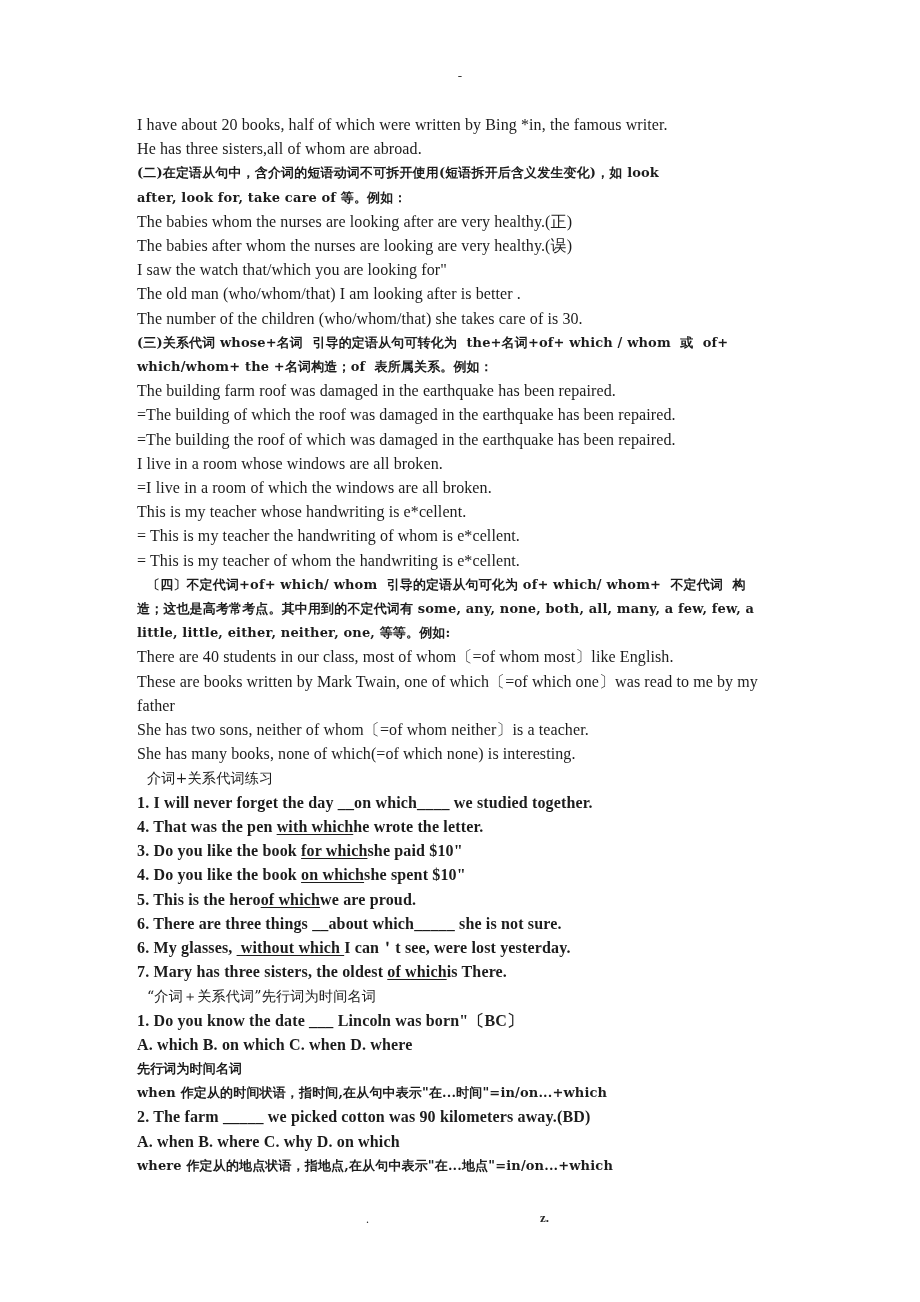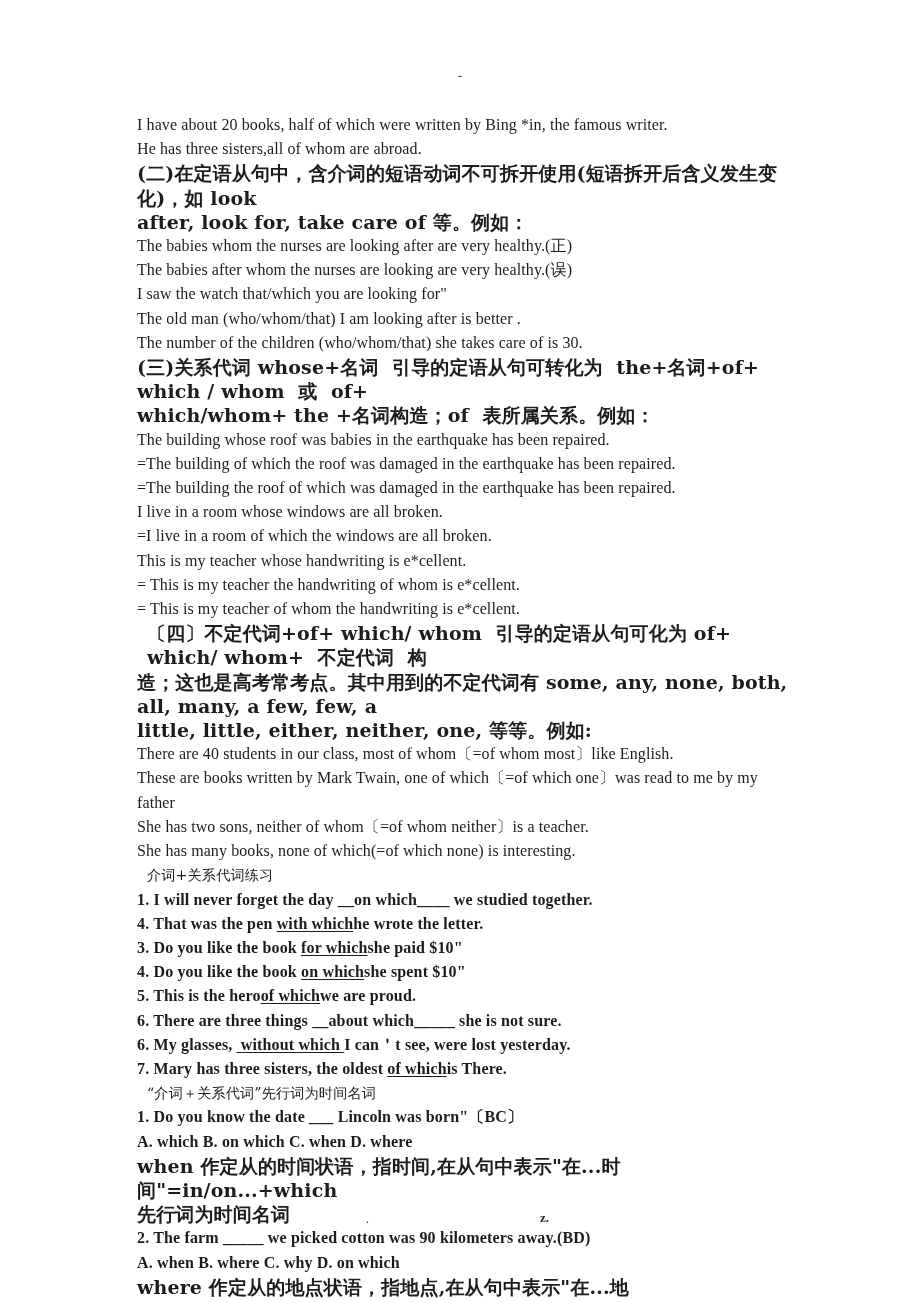--- a/index.html
+++ b/index.html
@@ -45,21 +45,21 @@
   .ln.b {
     font-weight: bold;
     letter-spacing: 0.15px;
   }
   .ln.cn {
     font-family: "DejaVu Serif", "Liberation Serif", serif;
     font-size: 14.2px;
   }
   .ln.cnb {
     font-family: "DejaVu Serif", "Liberation Serif", serif;
-    font-size: 19px;
+    font-size: 13px;
     font-weight: bold;
   }
   .ln.indent {
     padding-left: 10px;
   }
   .u {
     text-decoration: underline;
     text-underline-offset: 1.5px;
   }
   .footer {
@@ -98,21 +98,21 @@
       <div class="ln">He has three sisters,all of whom are abroad.</div>
       <div class="ln cnb b">(二)在定语从句中，含介词的短语动词不可拆开使用(短语拆开后含义发生变化)，如 look</div>
       <div class="ln cnb b">after, look for, take care of 等。例如：</div>
       <div class="ln">The babies whom the nurses are looking after are very healthy.(正)</div>
       <div class="ln">The babies after whom the nurses are looking are very healthy.(误)</div>
       <div class="ln">I saw the watch that/which you are looking for"</div>
       <div class="ln">The old man (who/whom/that) I am looking after is better .</div>
       <div class="ln">The number of the children (who/whom/that) she takes care of is 30.</div>
       <div class="ln cnb b">(三)关系代词 whose+名词  引导的定语从句可转化为  the+名词+of+ which / whom  或  of+</div>
       <div class="ln cnb b">which/whom+ the +名词构造；of  表所属关系。例如：</div>
-      <div class="ln">The building whose roof was babies in the earthquake has been repaired.</div>
+      <div class="ln">The building farm roof was damaged in the earthquake has been repaired.</div>
       <div class="ln">=The building of which the roof was damaged in the earthquake has been repaired.</div>
       <div class="ln">=The building the roof of which was damaged in the earthquake has been repaired.</div>
       <div class="ln">I live in a room whose windows are all broken.</div>
       <div class="ln">=I live in a room of which the windows are all broken.</div>
       <div class="ln">This is my teacher whose handwriting is e*cellent.</div>
       <div class="ln">= This is my teacher the handwriting of whom is e*cellent.</div>
       <div class="ln">= This is my teacher of whom the handwriting is e*cellent.</div>
       <div class="ln cnb b indent">〔四〕不定代词+of+ which/ whom  引导的定语从句可化为 of+ which/ whom+  不定代词  构</div>
       <div class="ln cnb b">造；这也是高考常考点。其中用到的不定代词有 some, any, none, both, all, many, a few, few, a</div>
       <div class="ln cnb b">little, little, either, neither, one, 等等。例如:</div>
@@ -125,22 +125,22 @@
       <div class="ln b"><span>4. That was the pen </span><span class="u">with which</span><span>he wrote the letter.</span></div>
       <div class="ln b"><span>3. Do you like the book </span><span class="u">for which</span><span>she paid $10"</span></div>
       <div class="ln b"><span>4. Do you like the book </span><span class="u">on which</span><span>she spent $10"</span></div>
       <div class="ln b"><span>5. This is the hero</span><span class="u">of which</span><span>we are proud.</span></div>
       <div class="ln b"><span>6. There are three things </span><span>__about which_____</span><span> she is not sure.</span></div>
       <div class="ln b"><span>6. My glasses, </span><span class="u"> without which </span><span>I can＇t see, were lost yesterday.</span></div>
       <div class="ln b"><span>7. Mary has three sisters, the oldest </span><span class="u">of which</span><span>is There.</span></div>
       <div class="ln cn indent">“介词＋关系代词”先行词为时间名词</div>
       <div class="ln b">1. Do you know the date ___ Lincoln was born"〔BC〕</div>
       <div class="ln b">A. which B. on which C. when D. where</div>
+      <div class="ln cnb b">先行词为时间名词</div>
       <div class="ln cnb b">when 作定从的时间状语，指时间,在从句中表示"在...时间"=in/on...+which</div>
-      <div class="ln cnb b">先行词为时间名词</div>
       <div class="ln b">2. The farm _____ we picked cotton was 90 kilometers away.(BD)</div>
       <div class="ln b">A. when B. where C. why D. on which</div>
       <div class="ln cnb b">where 作定从的地点状语，指地点,在从句中表示"在...地点"=in/on...+which</div>
     </div>
 
   <div class="footer">
     <span class="fdot">.</span>
     <span class="fz">z.</span>
   </div>
 

